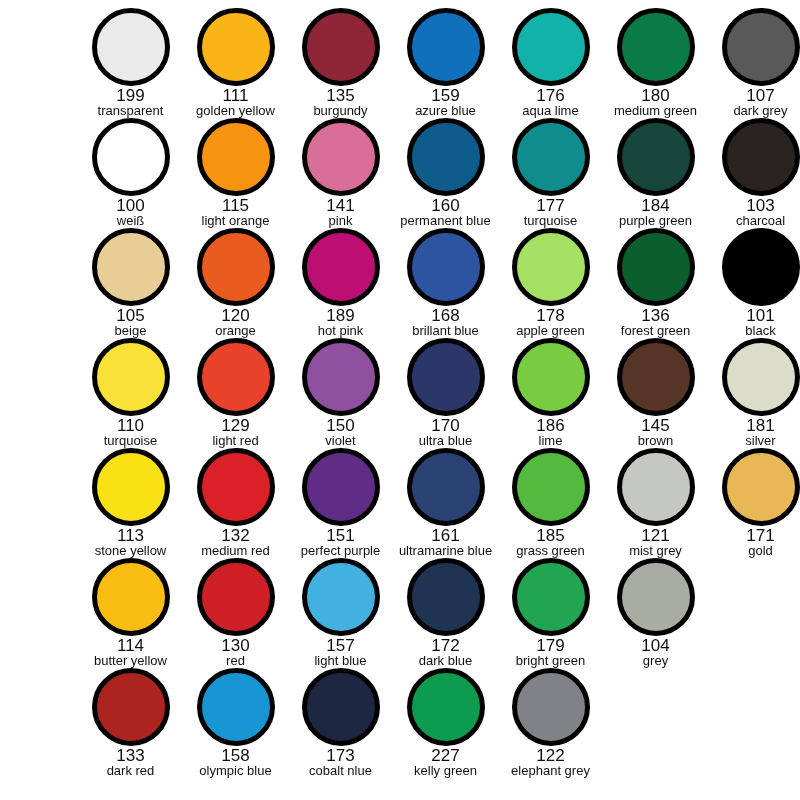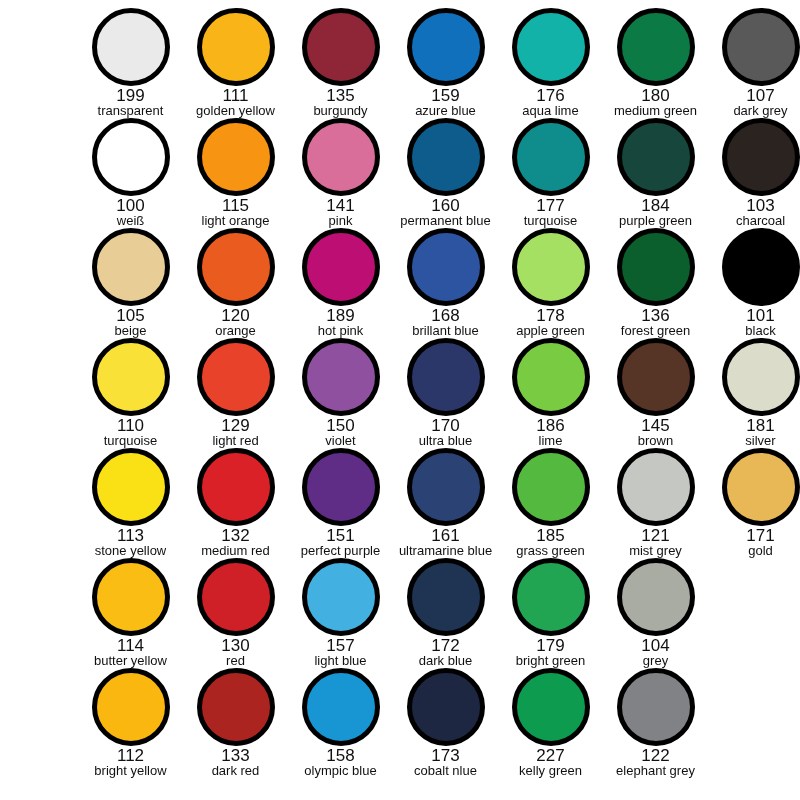--- a/index.html
+++ b/index.html
@@ -285,25 +285,20 @@
         <div class="swatch-label">grey</div>
       </div>
       <div class="swatch-cell empty">
         <div class="swatch-disc" style="border-color: rgb(0, 0, 0);"></div>
         <div class="swatch-code"></div>
         <div class="swatch-label"></div>
       </div>
     </div>
     <div class="swatch-row">
       <div class="swatch-cell">
-        <div class="swatch-disc" style="background: rgb(249, 183, 15); border-color: rgb(0, 0, 0);"></div>
-        <div class="swatch-code">112</div>
-        <div class="swatch-label">bright yellow</div>
-      </div>
-      <div class="swatch-cell">
         <div class="swatch-disc" style="background: rgb(171, 36, 32); border-color: rgb(0, 0, 0);"></div>
         <div class="swatch-code">133</div>
         <div class="swatch-label">dark red</div>
       </div>
       <div class="swatch-cell">
         <div class="swatch-disc" style="background: rgb(23, 150, 211); border-color: rgb(0, 0, 0);"></div>
         <div class="swatch-code">158</div>
         <div class="swatch-label">olympic blue</div>
       </div>
       <div class="swatch-cell">

